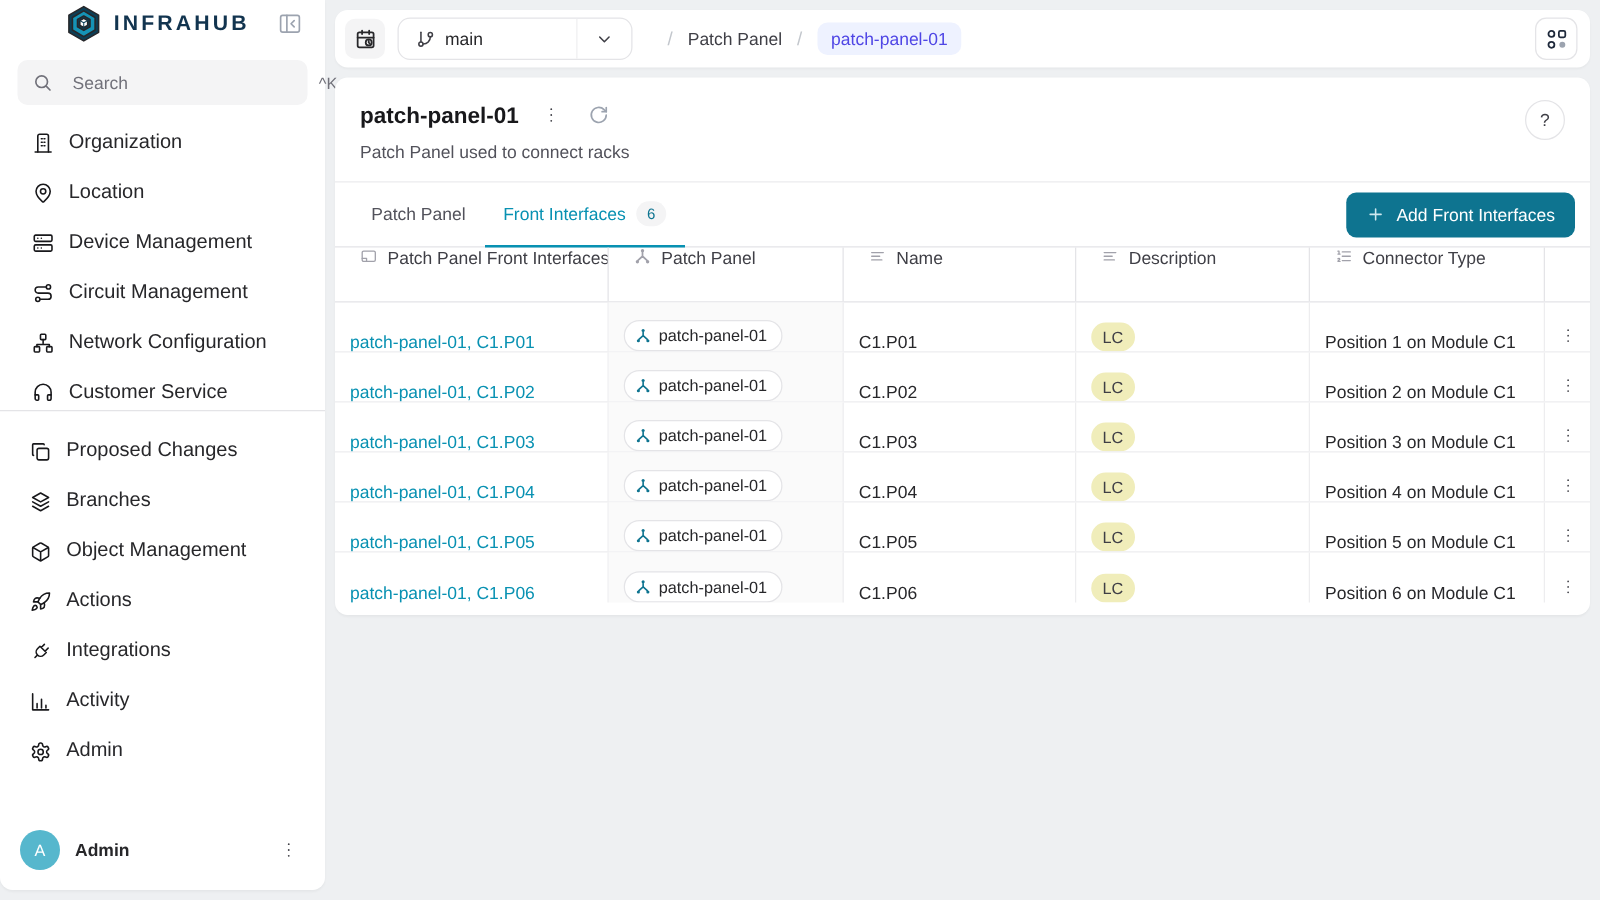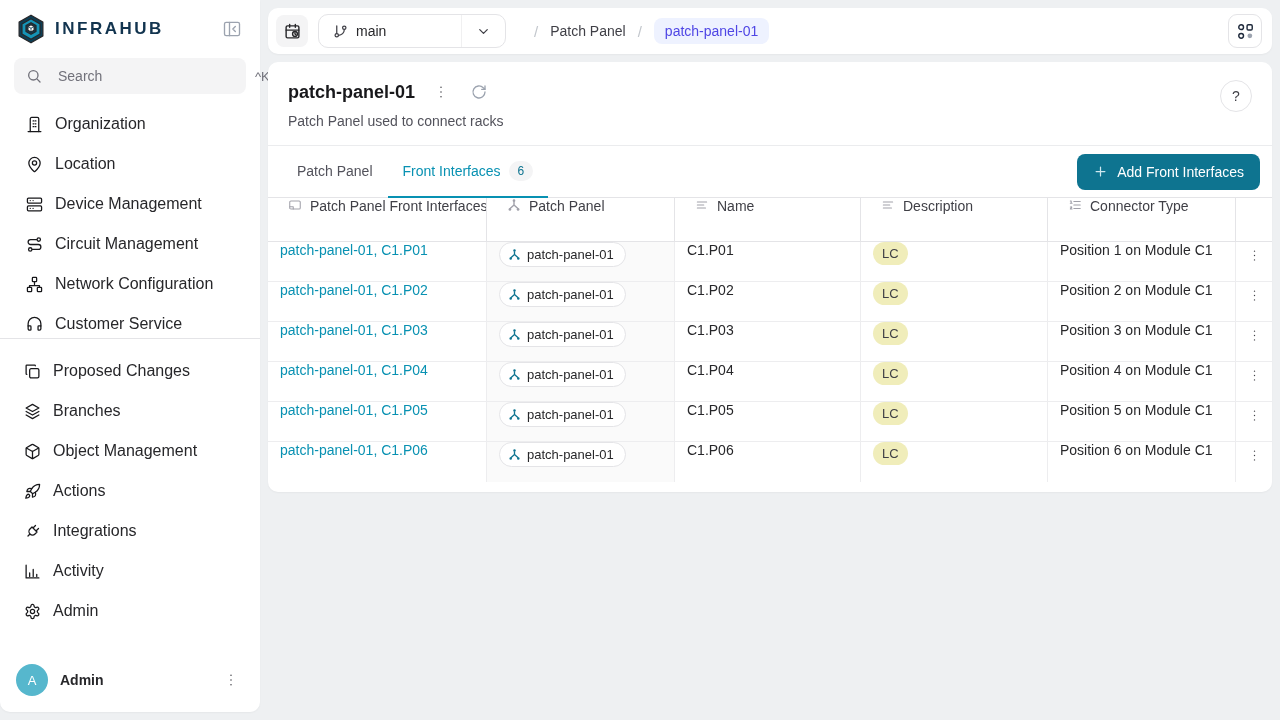--- a/index.html
+++ b/index.html
@@ -11,21 +11,21 @@
     display:flex;
   }
   svg.ic { width:18px; height:18px; stroke:currentColor; fill:none; stroke-width:2; stroke-linecap:round; stroke-linejoin:round; flex:none; }
 
   
   .sidebar {
     width:260px; height:712px; background:#fff; flex:none;
     border-radius:0 0 10px 10px; display:flex; flex-direction:column;
     box-shadow:0 1px 2px rgba(0,0,0,.04);
   }
-  .sb-head { display:flex; align-items:center; gap:10px; padding:14px 14px 10px 16px; }
+  .sb-head { display:flex; align-items:center; gap:10px; padding:4px 14px 10px 16px;margin-left:36px; }
   .logo-wrap { display:flex; align-items:center; gap:9px; flex:1; cursor:pointer; }
   .logo-text { font-weight:bold; font-size:17px; letter-spacing:2.5px; color:#12344f; }
   .collapse-btn { width:28px; height:28px; border:none; background:transparent; color:#9ca3af; border-radius:6px; display:flex; align-items:center; justify-content:center; cursor:pointer; }
   .collapse-btn svg.ic { width:20px; height:20px; stroke-width:1.6; }
   .search-box {
     margin:4px 14px 10px 14px; height:36px; background:#f4f4f5; border-radius:8px;
     display:flex; align-items:center; gap:16px; padding:0 12px; color:#71717a;
   }
   .search-box input { border:none; background:transparent; outline:none; flex:1; font-size:14px; font-family:inherit; color:#27272a; }
   .search-box input::placeholder { color:#71717a; }
@@ -84,21 +84,21 @@
 
   
   .table { flex:1; display:flex; flex-direction:column; }
   .trow, .thead { display:grid; grid-template-columns:219px 188px 186px 187px 188px 1fr; }
   .thead { height:44px; border-bottom:1px solid #e4e4e7; }
   .th { display:flex; align-items:flex-start; gap:8px; padding:0 20px; color:#3f3f46; border-right:1px solid #e4e4e7; overflow:hidden; white-space:nowrap; }
   .th svg.ic { width:14px; height:14px; color:#a1a1aa; stroke-width:1.8; }
   .th:last-child { border-right:none; }
   .trow { height:40px; border-bottom:1px solid #ededef; }
   .trow:last-child { border-bottom:none; }
-  .td { display:flex; align-items:flex-start; padding:0 12px; border-right:1px solid #ededef; color:#27272a; overflow:hidden; white-space:nowrap; }
+  .td { display:flex; align-items:flex-end; padding:0 12px; border-right:1px solid #ededef; color:#27272a; overflow:hidden; white-space:nowrap; }
   .td:last-child { border-right:none; }
   .td-pill { background:#fafafa; }
   a.obj-link { color:#0891b2; text-decoration:none; cursor:pointer; }
   .chip { display:flex; align-items:center; gap:6px; border:1px solid #e4e4e7; background:#fff; border-radius:999px; padding:4px 11px 4px 8px; font-size:13px; cursor:pointer; }
   .chip svg.ic { width:13px; height:13px; color:#0e7490; }
   .badge-lc { background:#f0edba; color:#3f3f46; border-radius:999px; padding:4px 9px; font-size:13px; }
   .td-actions { justify-content:center; padding:0; }
 </style>
 </head>
 <body>

